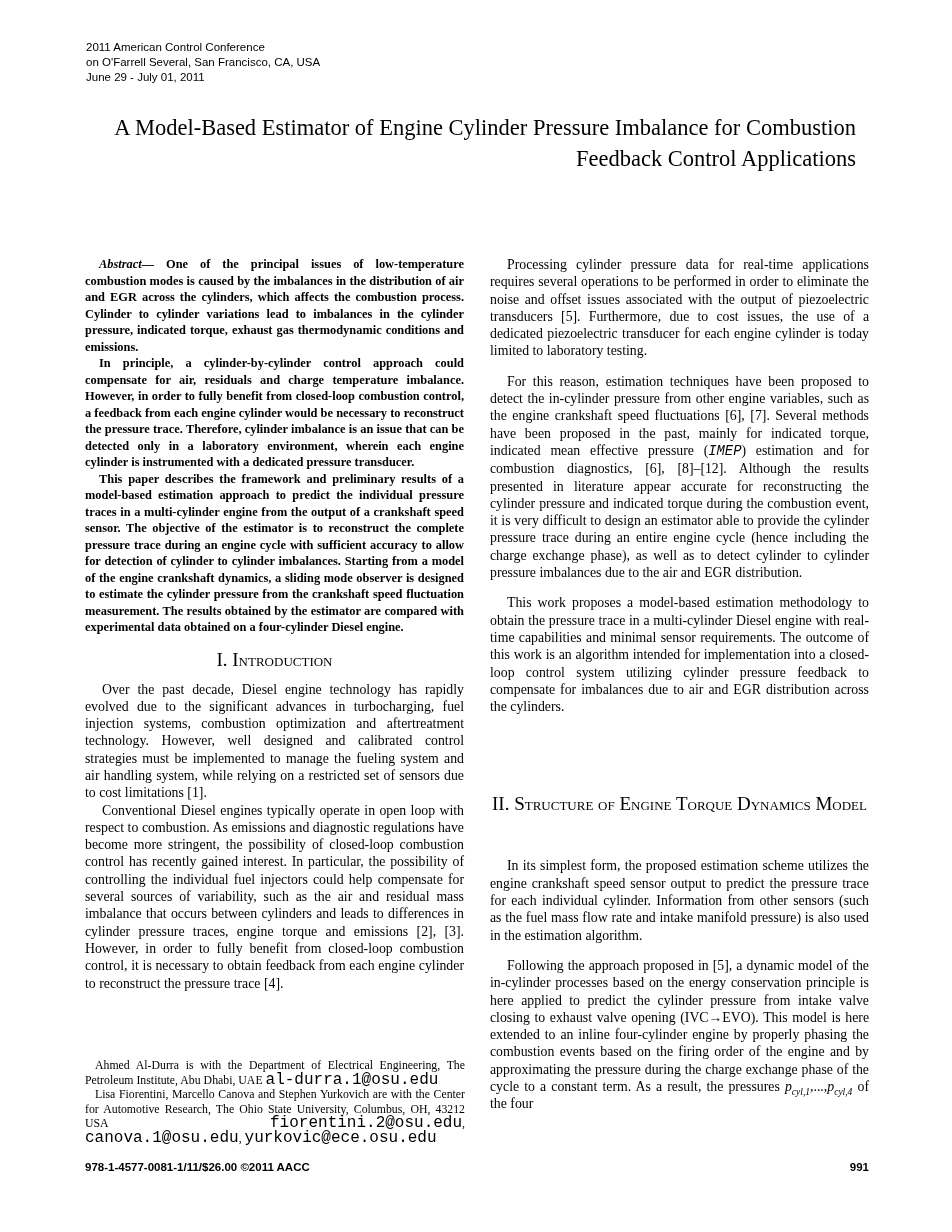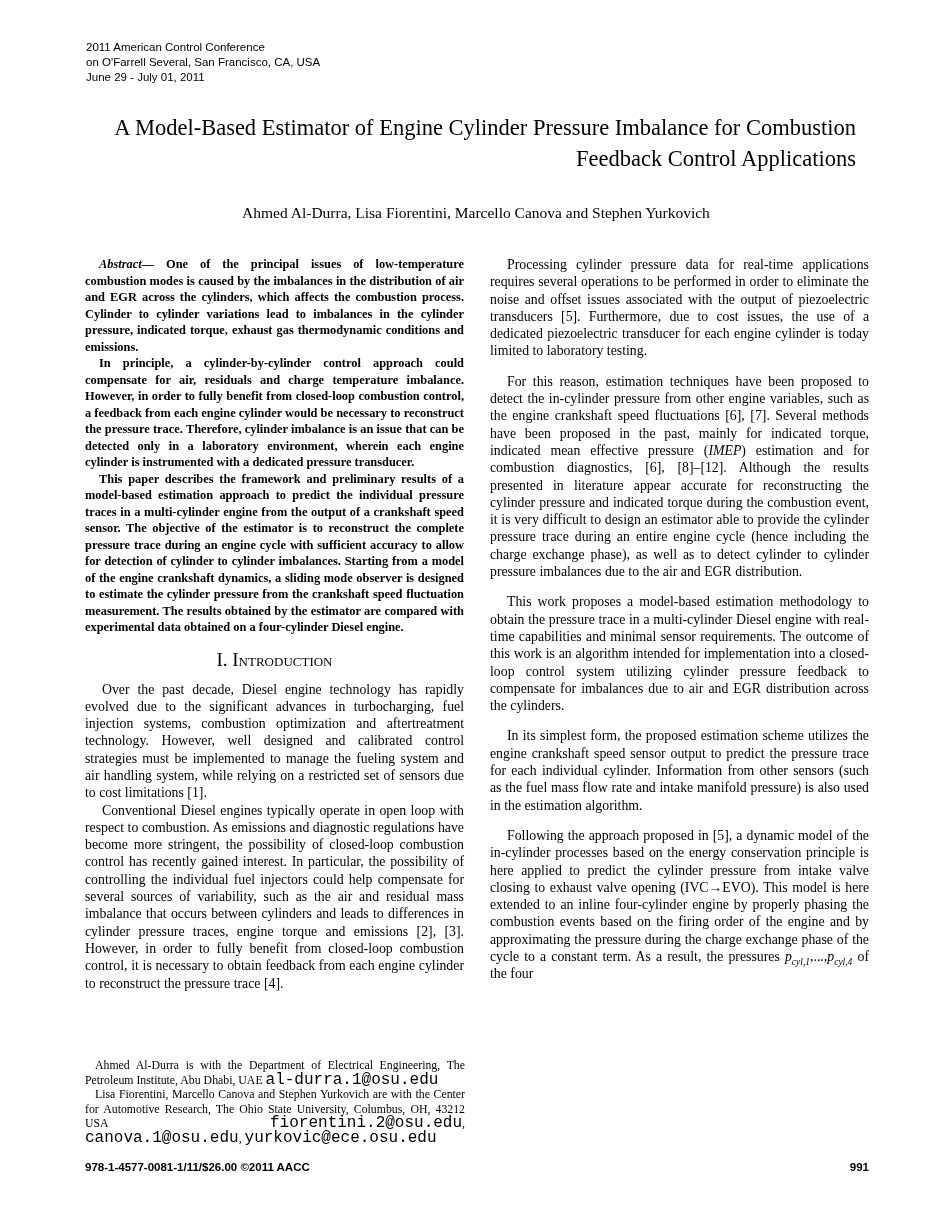--- a/index.html
+++ b/index.html
@@ -44,21 +44,21 @@
     font-variant: small-caps;
     text-align: center; text-indent: 0;
     margin: 13px 0 10px 0;
   }
   .sec-heading.sec2 { margin: 78px 0 42px 0; }
 
   .body-p { font-size: 13.8px; line-height: 17.3px; margin: 0; text-indent: 17px; }
   .col-right .body-p { margin-bottom: 13px; }
   .col-right .body-p:last-child { margin-bottom: 0; }
 
-  .imep { font-style: italic; }
+  .imep { font-style: italic; font-family: Liberation Mono, monospace; }
   .math-var { font-style: italic; }
   sub.math-sub { font-size: 9.5px; font-style: italic; line-height: 0; }
 
   .footnote {
     position: absolute; top: 1058px; left: 85px; width: 380px;
     font-size: 11.8px; line-height: 14.6px; text-align: justify;
   }
   .fn-p { margin: 0; text-indent: 10px; }
   .mono { font-family: "Liberation Mono", monospace; font-size: 16px; }
 
@@ -76,21 +76,20 @@
 <div class="paper">
 
   <header class="conf-header">
     <div>2011 American Control Conference</div>
     <div>on O'Farrell Several, San Francisco, CA, USA</div>
     <div>June 29 - July 01, 2011</div>
   </header>
 
   <h1 class="title">A Model-Based Estimator of Engine Cylinder Pressure Imbalance for Combustion Feedback Control Applications</h1>
 
-  <div class="authors">Ahmed Al-Durra, Lisa Fiorentini, Marcello Canova and Stephen Yurkovich</div>
 
   <div class="columns">
 
     <div class="col col-left">
       <div class="abstract">
         <p class="abs-p"><span class="abs-label">Abstract— </span><span>One of the principal issues of low-temperature combustion modes is caused by the imbalances in the distribution of air and EGR across the cylinders, which affects the combustion process. Cylinder to cylinder variations lead to imbalances in the cylinder pressure, indicated torque, exhaust gas thermodynamic conditions and emissions.</span></p>
         <p class="abs-p">In principle, a cylinder-by-cylinder control approach could compensate for air, residuals and charge temperature imbalance. However, in order to fully benefit from closed-loop combustion control, a feedback from each engine cylinder would be necessary to reconstruct the pressure trace. Therefore, cylinder imbalance is an issue that can be detected only in a laboratory environment, wherein each engine cylinder is instrumented with a dedicated pressure transducer.</p>
         <p class="abs-p">This paper describes the framework and preliminary results of a model-based estimation approach to predict the individual pressure traces in a multi-cylinder engine from the output of a crankshaft speed sensor. The objective of the estimator is to reconstruct the complete pressure trace during an engine cycle with sufficient accuracy to allow for detection of cylinder to cylinder imbalances. Starting from a model of the engine crankshaft dynamics, a sliding mode observer is designed to estimate the cylinder pressure from the crankshaft speed fluctuation measurement. The results obtained by the estimator are compared with experimental data obtained on a four-cylinder Diesel engine.</p>
       </div>
 
@@ -98,20 +97,21 @@
 
       <p class="body-p">Over the past decade, Diesel engine technology has rapidly evolved due to the significant advances in turbocharging, fuel injection systems, combustion optimization and aftertreatment technology. However, well designed and calibrated control strategies must be implemented to manage the fueling system and air handling system, while relying on a restricted set of sensors due to cost limitations [1].</p>
       <p class="body-p">Conventional Diesel engines typically operate in open loop with respect to combustion. As emissions and diagnostic regulations have become more stringent, the possibility of closed-loop combustion control has recently gained interest. In particular, the possibility of controlling the individual fuel injectors could help compensate for several sources of variability, such as the air and residual mass imbalance that occurs between cylinders and leads to differences in cylinder pressure traces, engine torque and emissions [2], [3]. However, in order to fully benefit from closed-loop combustion control, it is necessary to obtain feedback from each engine cylinder to reconstruct the pressure trace [4].</p>
     </div>
 
     <div class="col col-right">
       <p class="body-p">Processing cylinder pressure data for real-time applications requires several operations to be performed in order to eliminate the noise and offset issues associated with the output of piezoelectric transducers [5]. Furthermore, due to cost issues, the use of a dedicated piezoelectric transducer for each engine cylinder is today limited to laboratory testing.</p>
       <p class="body-p"><span>For this reason, estimation techniques have been proposed to detect the in-cylinder pressure from other engine variables, such as the engine crankshaft speed fluctuations [6], [7]. Several methods have been proposed in the past, mainly for indicated torque, indicated mean effective pressure (</span><span class="imep">IMEP</span><span>) estimation and for combustion diagnostics, [6], [8]–[12]. Although the results presented in literature appear accurate for reconstructing the cylinder pressure and indicated torque during the combustion event, it is very difficult to design an estimator able to provide the cylinder pressure trace during an entire engine cycle (hence including the charge exchange phase), as well as to detect cylinder to cylinder pressure imbalances due to the air and EGR distribution.</span></p>
       <p class="body-p">This work proposes a model-based estimation methodology to obtain the pressure trace in a multi-cylinder Diesel engine with real-time capabilities and minimal sensor requirements. The outcome of this work is an algorithm intended for implementation into a closed-loop control system utilizing cylinder pressure feedback to compensate for imbalances due to air and EGR distribution across the cylinders.</p>
 
+      <h2 class="sec-heading sec2">II. Structure of Engine Torque Dynamics Model</h2>
 
       <p class="body-p">In its simplest form, the proposed estimation scheme utilizes the engine crankshaft speed sensor output to predict the pressure trace for each individual cylinder. Information from other sensors (such as the fuel mass flow rate and intake manifold pressure) is also used in the estimation algorithm.</p>
       <p class="body-p"><span>Following the approach proposed in [5], a dynamic model of the in-cylinder processes based on the energy conservation principle is here applied to predict the cylinder pressure from intake valve closing to exhaust valve opening (IVC→EVO). This model is here extended to an inline four-cylinder engine by properly phasing the combustion events based on the firing order of the engine and by approximating the pressure during the charge exchange phase of the cycle to a constant term. As a result, the pressures </span><span class="math-var">p</span><sub class="math-sub">cyl,1</sub><span>,...,</span><span class="math-var">p</span><sub class="math-sub">cyl,4</sub><span> of the four</span></p>
     </div>
 
   </div>
 
   <div class="footnote">
     <p class="fn-p"><span>Ahmed Al-Durra is with the Department of Electrical Engineering, The Petroleum Institute, Abu Dhabi, UAE </span><span class="mono">al-durra.1@osu.edu</span></p>
     <p class="fn-p"><span>Lisa Fiorentini, Marcello Canova and Stephen Yurkovich are with the Center for Automotive Research, The Ohio State University, Columbus, OH, 43212 USA </span><span class="mono">fiorentini.2@osu.edu</span><span>, </span><span class="mono">canova.1@osu.edu</span><span>, </span><span class="mono">yurkovic@ece.osu.edu</span></p>

